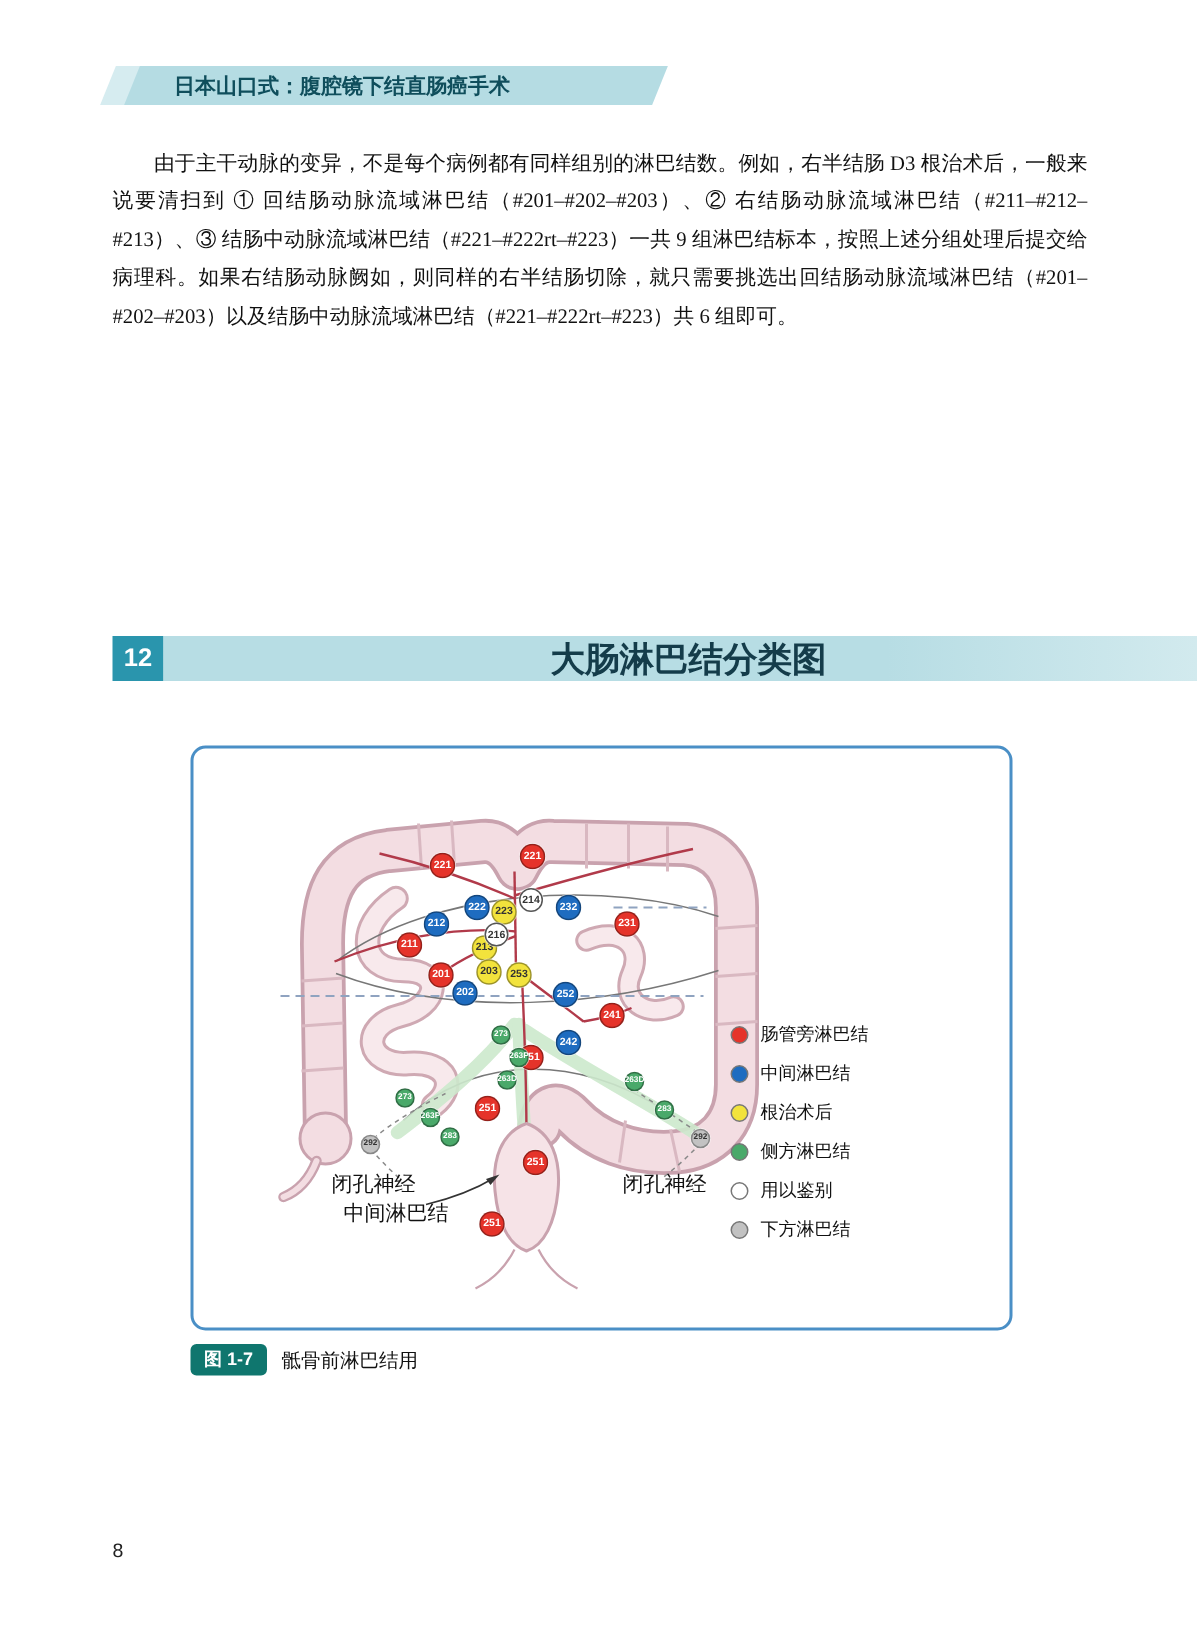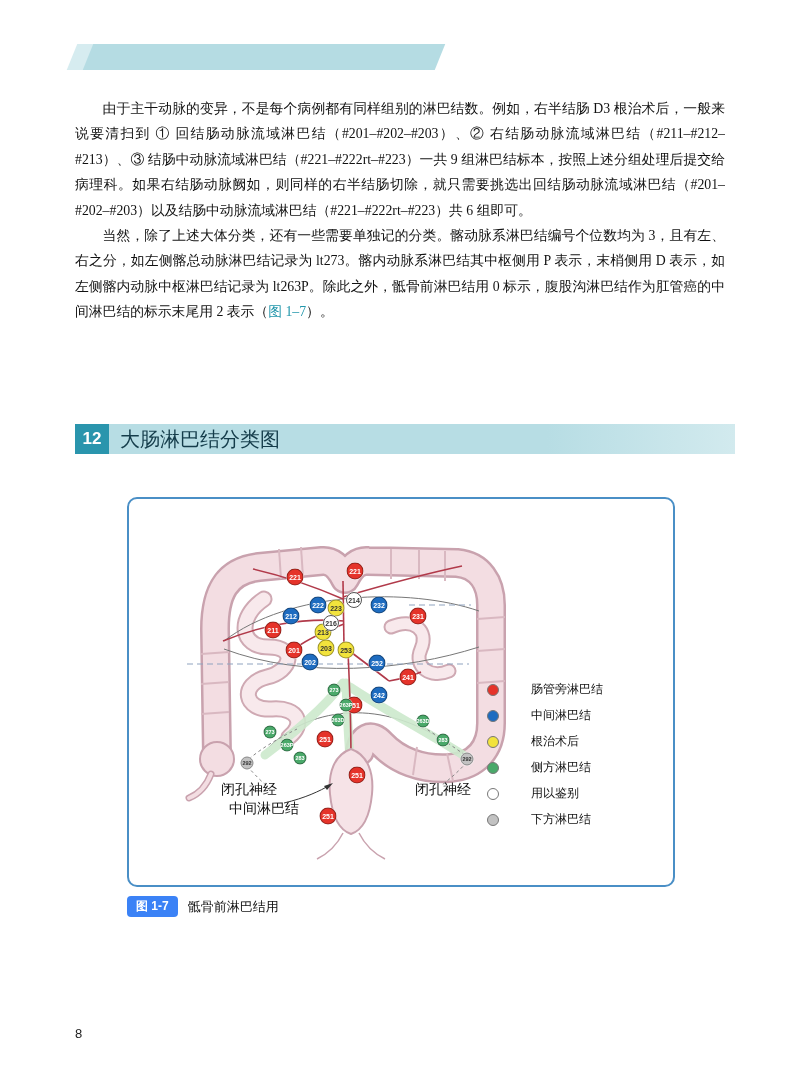--- a/index.html
+++ b/index.html
@@ -13,73 +13,73 @@
   .banner-text { position:absolute; left:44px; top:5px; font-size:14px; font-weight:bold; color:#0f4e5c;
                  font-family:"Liberation Sans",sans-serif; white-space:nowrap; }
 
   
   .text-block { position:absolute; top:96px; left:75px; width:650px; height:332px; overflow:hidden;
                 font-size:13.8px; line-height:25.4px; text-align:justify; }
   .text-block p { text-indent:2em; }
   .fig-ref { color:#2196ab; }
 
   
-  .section-banner { position:absolute; top:424px; left:75px; width:660px; height:30px; }
+  .section-banner { position:absolute; top:424px; left:75px; width:723px; height:30px; }
   .section-num { position:absolute; left:0; top:0; width:34px; height:30px; background:#2a95ad; color:#fff;
                  font-family:"Liberation Sans",sans-serif; font-weight:bold; font-size:17px;
                  display:flex; align-items:center; justify-content:center; }
   .section-bar { position:absolute; left:34px; top:0; right:0; height:30px;
                  background:linear-gradient(90deg,#b7dde4 70%,#d2eaee); }
-  .section-title { line-height:30px; padding-left:11px; font-size:20px; font-weight:normal; color:#143c4a;
-                   font-family:"Liberation Sans",sans-serif; }
+  .section-title { line-height:30px; padding-left:11px; font-size:23px; font-weight:bold; color:#143c4a;
+                   font-family:"Liberation Sans",sans-serif;text-align:center; }
 
   
   .figure-box { position:absolute; top:497px; left:127px; width:548px; height:390px; background:#fff;
                 border:2px solid #4a8fc6; border-radius:10px; overflow:hidden; }
   .fig-inner { position:absolute; inset:0; }
   .fig-inner svg { position:absolute; left:0; top:0; width:100%; height:100%; }
 
   .nodes-layer { position:absolute; inset:0; }
   .node { position:absolute; border-radius:50%; border:1px solid rgba(0,0,0,.35);
           display:flex; align-items:center; justify-content:center; line-height:1;
           font-family:"Liberation Sans",sans-serif; font-weight:bold;
           transform:translate(-50%,-50%); box-shadow:0 0 0 .5px rgba(255,255,255,.6); }
 
   .legend { position:absolute; left:358px; top:182px; display:flex; flex-direction:column; gap:9px; }
   .legend-row { display:flex; align-items:center; gap:8px; }
   .legend-dot { width:12px; height:12px; border-radius:50%; border:1px solid #777; flex:none; }
-  .legend-label { font-size:12px; color:#111; font-family:"Liberation Sans",sans-serif; white-space:nowrap;padding-left:24px; }
+  .legend-label { font-size:12px; color:#111; font-family:"Liberation Sans",sans-serif; white-space:nowrap; }
 
   .fig-label { position:absolute; font-size:14px; color:#111; font-family:"Liberation Sans",sans-serif; white-space:nowrap; }
   .lbl-obturator-left { left:92px; top:282px; }
   .lbl-pelvic-plexus { left:100px; top:301px; }
   .lbl-obturator-right { left:286px; top:282px; }
 
   
   .caption { position:absolute; top:896px; left:127px; display:flex; align-items:center; gap:10px;
              font-family:"Liberation Sans",sans-serif; }
-  .caption-tag { background:#3b82f6; color:#fff; font-size:12px; font-weight:bold; padding:2px 9px; border-radius:4px; }
+  .caption-tag { background:#0f766e; color:#fff; font-size:12px; font-weight:bold; padding:2px 9px; border-radius:4px; }
   .caption-text { font-size:13px; color:#111; }
 
   .page-num { position:absolute; top:1026px; left:75px; font-size:13px; color:#222;
               font-family:"Liberation Sans",sans-serif; }
 </style>
 </head>
 <body>
 
 <div class="page">
 
   <div class="header-banner">
     <div class="banner-accent"></div>
     <div class="banner-main"></div>
+    <div class="banner-text">日本山口式：腹腔镜下结直肠癌手术</div>
   </div>
 
   <div class="text-block">
     <p>由于主干动脉的变异，不是每个病例都有同样组别的淋巴结数。例如，右半结肠 D3 根治术后，一般来说要清扫到 ① 回结肠动脉流域淋巴结（#201–#202–#203）、② 右结肠动脉流域淋巴结（#211–#212–#213）、③ 结肠中动脉流域淋巴结（#221–#222rt–#223）一共 9 组淋巴结标本，按照上述分组处理后提交给病理科。如果右结肠动脉阙如，则同样的右半结肠切除，就只需要挑选出回结肠动脉流域淋巴结（#201–#202–#203）以及结肠中动脉流域淋巴结（#221–#222rt–#223）共 6 组即可。</p>
-    <p><span>当然，除了上述大体分类，还有一些需要单独记的分类。髂动脉系淋巴结编号个位数均为 3，且有左、右之分，如左侧髂总动脉淋巴结记录为 lt273。髂内动脉系淋巴结其中枢侧用 P 表示，末梢侧用 D 表示，如左侧髂内动脉中枢淋巴结记录为 lt263P。除此之外，骶骨前淋巴结用 0 标示，腹股沟淋巴结作为肛管癌的中间淋巴结的标示末尾用 2 表示（</span><span class="fig-ref">图 1–7</span><span>）。</span></p>
   </div>
 
   <div class="section-banner">
     <div class="section-num">12</div>
     <div class="section-bar">
       <div class="section-title">大肠淋巴结分类图</div>
     </div>
   </div>
 
   <div class="figure-box">

